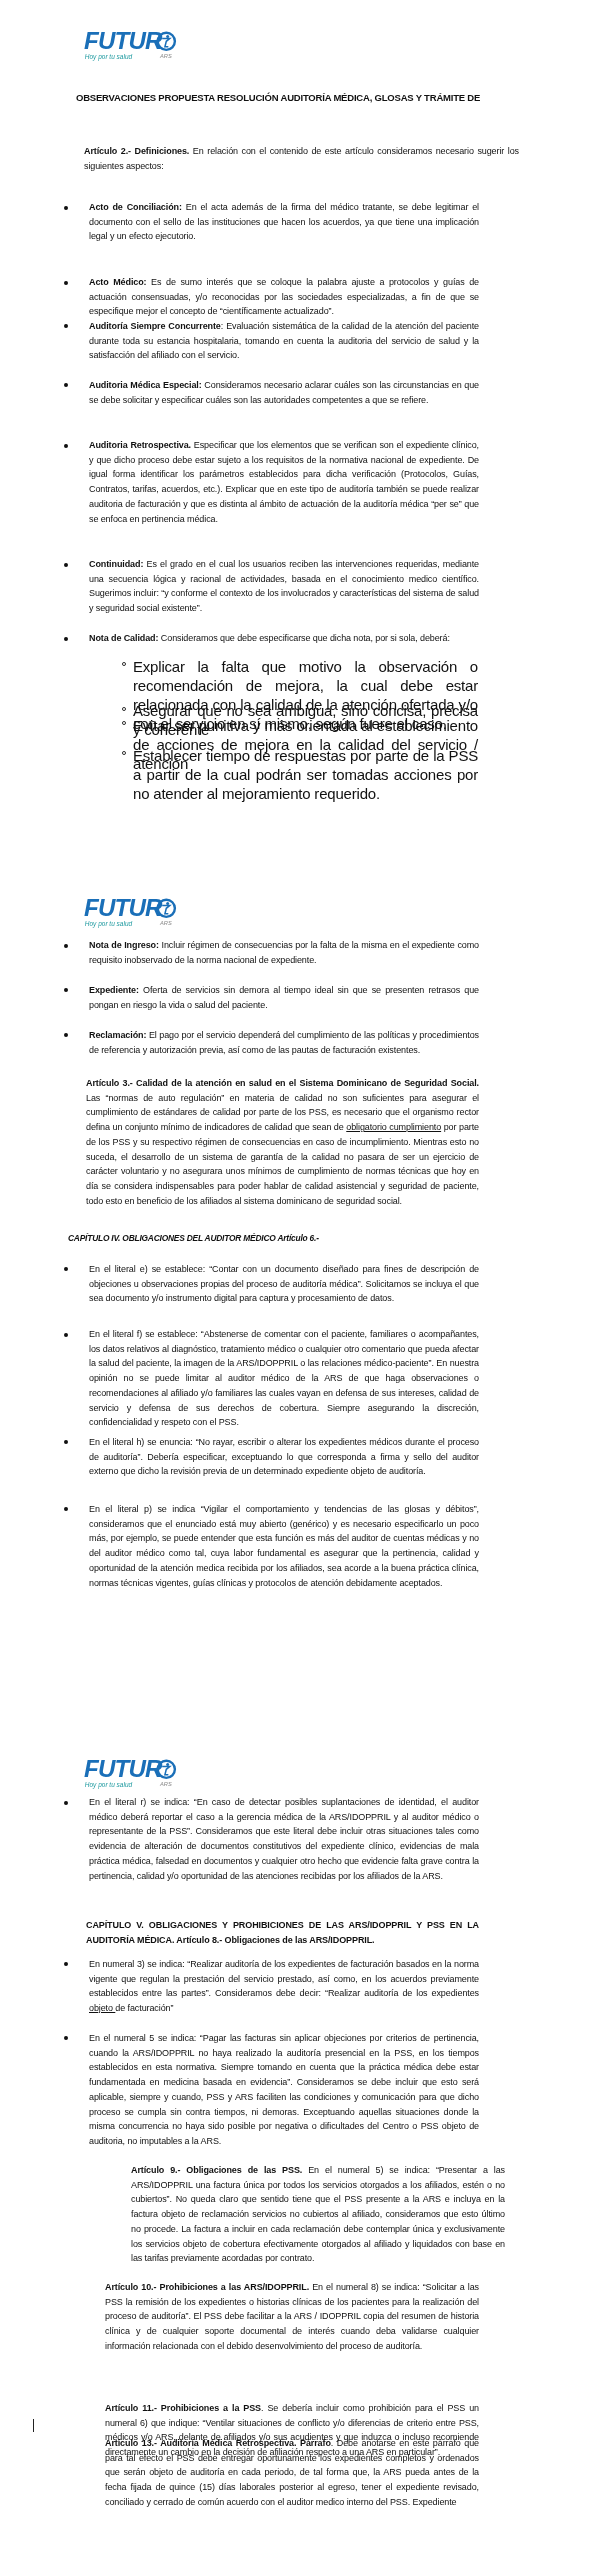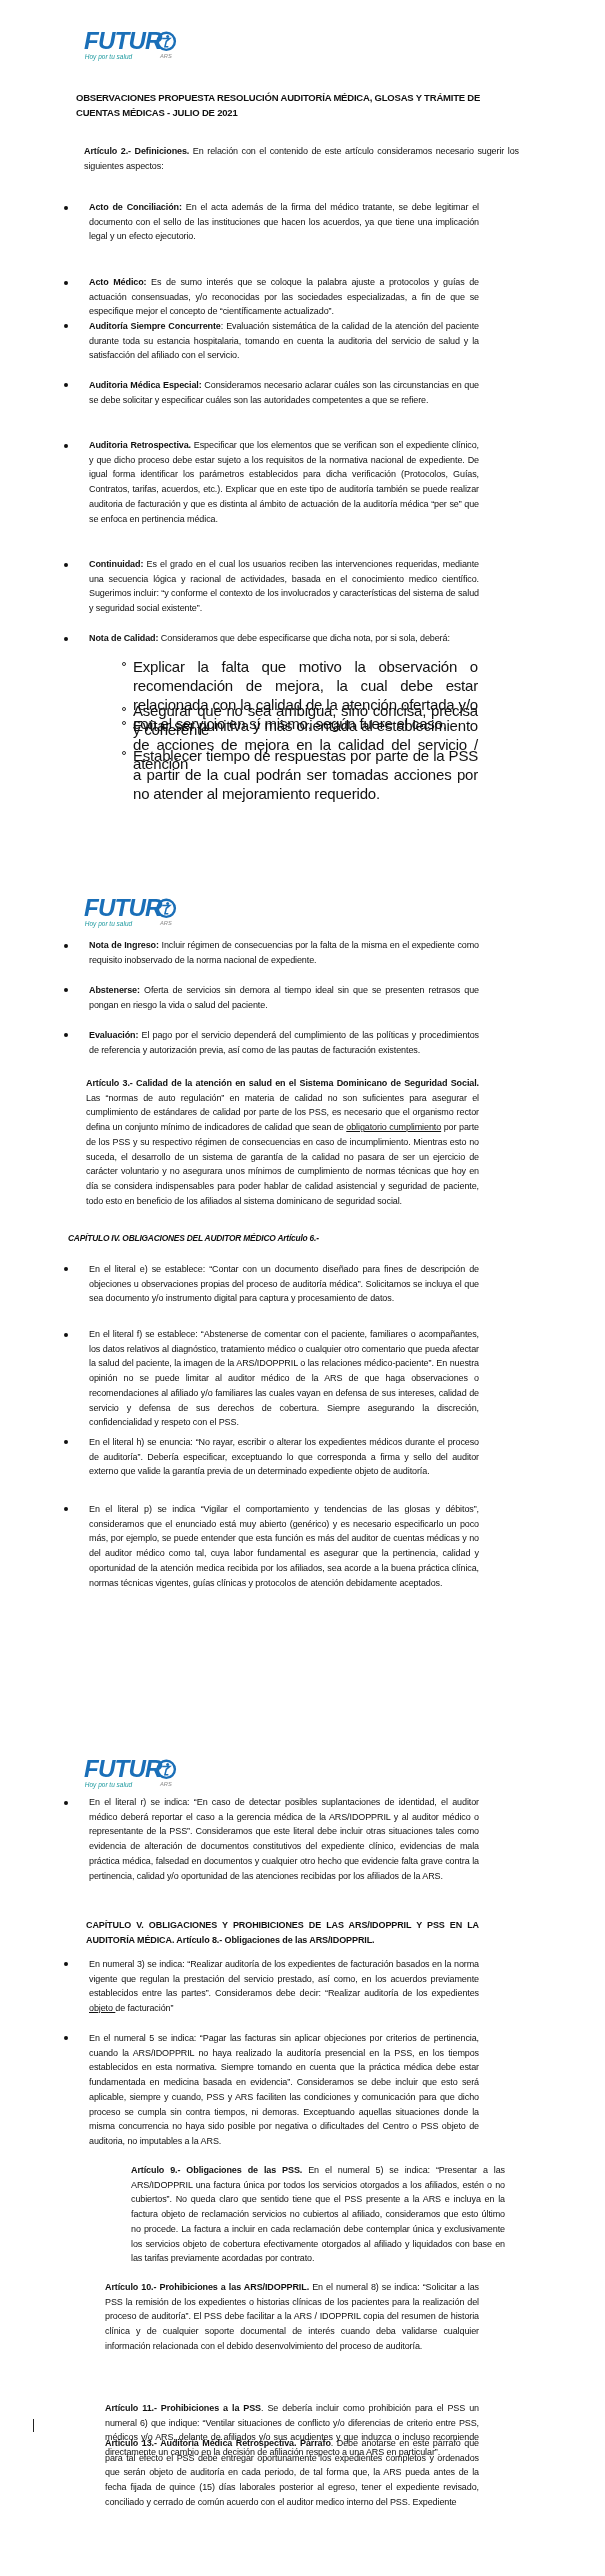--- a/index.html
+++ b/index.html
@@ -43,21 +43,20 @@
     <circle cx="15" cy="15" r="12.5" fill="none" stroke="#1a6fb8" stroke-width="3.5"></circle>
     <circle cx="17" cy="8" r="2.2" fill="#1a6fb8"></circle>
     <path d="M9 11 L20 11 L15 15 L13 23 L18 23" fill="none" stroke="#1a6fb8" stroke-width="2.2"></path>
   </svg>
   <span class="tag">Hoy por tu salud</span>
   <span class="ars">ARS</span>
 </div>
 
 <div class="doc-title">
   <div>OBSERVACIONES PROPUESTA RESOLUCIÓN AUDITORÍA MÉDICA, GLOSAS Y TRÁMITE DE</div>
-  <div>CUENTAS MÉDICAS - JULIO DE 2021</div>
 </div>
 
 <div class="para" style="left:84px; width:435px; top:144px;">
   <b>Artículo 2.- Definiciones.</b><span> En relación con el contenido de este artículo consideramos necesario sugerir los siguientes aspectos:</span>
 </div>
 
 <span class="bdot" style="top:206px;"></span>
 <div class="bl" style="top:200px; left:89px; width:390px;"><b>Acto de Conciliación:</b><span> En el acta además de la firma del médico tratante, se debe legitimar el documento con el sello de las instituciones que hacen los acuerdos, ya que tiene una implicación legal y un efecto ejecutorio.</span></div>
 
 <span class="bdot" style="top:281px;"></span>
@@ -95,39 +94,39 @@
     <path d="M9 11 L20 11 L15 15 L13 23 L18 23" fill="none" stroke="#1a6fb8" stroke-width="2.2"></path>
   </svg>
   <span class="tag">Hoy por tu salud</span>
   <span class="ars">ARS</span>
 </div>
 
 <span class="bdot" style="top:944px;"></span>
 <div class="bl" style="top:938px; left:89px; width:390px;"><b>Nota de Ingreso:</b><span> Incluir régimen de consecuencias por la falta de la misma en el expediente como requisito inobservado de la norma nacional de expediente.</span></div>
 
 <span class="bdot" style="top:988px;"></span>
-<div class="bl" style="top:983px; left:89px; width:390px;"><b>Abstenerse:</b><span> Oferta de servicios sin demora al tiempo ideal sin que se presenten retrasos que pongan en riesgo la vida o salud del paciente.</span></div>
+<div class="bl" style="top:983px; left:89px; width:390px;"><b>Expediente:</b><span> Oferta de servicios sin demora al tiempo ideal sin que se presenten retrasos que pongan en riesgo la vida o salud del paciente.</span></div>
 
 <span class="bdot" style="top:1033px;"></span>
-<div class="bl" style="top:1028px; left:89px; width:390px;"><b>Evaluación:</b><span>   El pago por el servicio dependerá del cumplimiento de las políticas y procedimientos de referencia y autorización previa, así como de las pautas de facturación existentes.</span></div>
+<div class="bl" style="top:1028px; left:89px; width:390px;"><b>Reclamación:</b><span>   El pago por el servicio dependerá del cumplimiento de las políticas y procedimientos de referencia y autorización previa, así como de las pautas de facturación existentes.</span></div>
 
 <div class="para" style="left:86px; width:393px; top:1076px;">
   <b>Artículo 3.- Calidad de la atención en salud en el Sistema Dominicano de Seguridad Social.</b><span> Las “normas de auto regulación” en materia de calidad no son suficientes para asegurar el cumplimiento de estándares de calidad por parte de los PSS, es necesario que el organismo rector defina un conjunto mínimo de indicadores de calidad que sean de </span><span class="u">obligatorio cumplimiento</span><span> por parte de los PSS y su respectivo régimen de consecuencias en caso de incumplimiento. Mientras esto no suceda, el desarrollo de un sistema de garantía de la calidad no pasara de ser un ejercicio de carácter voluntario y no asegurara unos mínimos de cumplimiento de normas técnicas que hoy en día se considera indispensables para poder hablar de calidad asistencial y seguridad de paciente, todo esto en beneficio de los afiliados al sistema dominicano de seguridad social.</span>
 </div>
 
 <div class="cap4" style="left:68px;font-style:italic;">CAPÍTULO IV. OBLIGACIONES DEL AUDITOR MÉDICO Artículo 6.-</div>
 
 <span class="bdot" style="top:1267px;"></span>
 <div class="bl" style="top:1262px; left:89px; width:390px;">En el literal e) se establece: “Contar con un documento diseñado para fines de descripción de objeciones u observaciones propias del proceso de auditoría médica”. Solicitamos se incluya el que sea documento y/o instrumento digital para captura y procesamiento de datos.</div>
 
 <span class="bdot" style="top:1333px;"></span>
 <div class="bl" style="top:1327px; left:89px; width:390px;">En el literal f) se establece: “Abstenerse de comentar con el paciente, familiares o acompañantes, los datos relativos al diagnóstico, tratamiento médico o cualquier otro comentario que pueda afectar la salud del paciente, la imagen de la ARS/IDOPPRIL o las relaciones médico-paciente”. En nuestra opinión no se puede limitar al auditor médico de la ARS de que haga observaciones o recomendaciones al afiliado y/o familiares las cuales vayan en defensa de sus intereses, calidad de servicio y defensa de sus derechos de cobertura. Siempre asegurando la discreción, confidencialidad y respeto con el PSS.</div>
 
 <span class="bdot" style="top:1440px;"></span>
-<div class="bl" style="top:1435px; left:89px; width:390px;">En el literal h) se enuncia: “No rayar, escribir o alterar los expedientes médicos durante el proceso de auditoría”. Debería especificar, exceptuando lo que corresponda a firma y sello del auditor externo que valide la garantía previa de un determinado expediente objeto de auditoría.</div>
+<div class="bl" style="top:1435px; left:89px; width:390px;">En el literal h) se enuncia: “No rayar, escribir o alterar los expedientes médicos durante el proceso de auditoría”. Debería especificar, exceptuando lo que corresponda a firma y sello del auditor externo que dicho la revisión previa de un determinado expediente objeto de auditoría.</div>
 
 <span class="bdot" style="top:1507px;"></span>
 <div class="bl" style="top:1502px; left:89px; width:390px;">En el literal p) se indica “Vigilar el comportamiento y tendencias de las glosas y débitos”, consideramos que el enunciado está muy abierto (genérico) y es necesario especificarlo un poco más, por ejemplo, se puede entender que esta función es más del auditor de cuentas médicas y no del auditor médico como tal, cuya labor fundamental es asegurar que la pertinencia, calidad y oportunidad de la atención medica recibida por los afiliados, sea acorde a la buena práctica clínica, normas técnicas vigentes, guías clínicas y protocolos de atención debidamente aceptados.</div>
 
 <div class="logo" style="top:1757px;">
   <span class="word">FUTUR</span>
   <svg class="o-icon" viewBox="0 0 30 30">
     <circle cx="15" cy="15" r="12.5" fill="none" stroke="#1a6fb8" stroke-width="3.5"></circle>
     <circle cx="17" cy="8" r="2.2" fill="#1a6fb8"></circle>
     <path d="M9 11 L20 11 L15 15 L13 23 L18 23" fill="none" stroke="#1a6fb8" stroke-width="2.2"></path>

